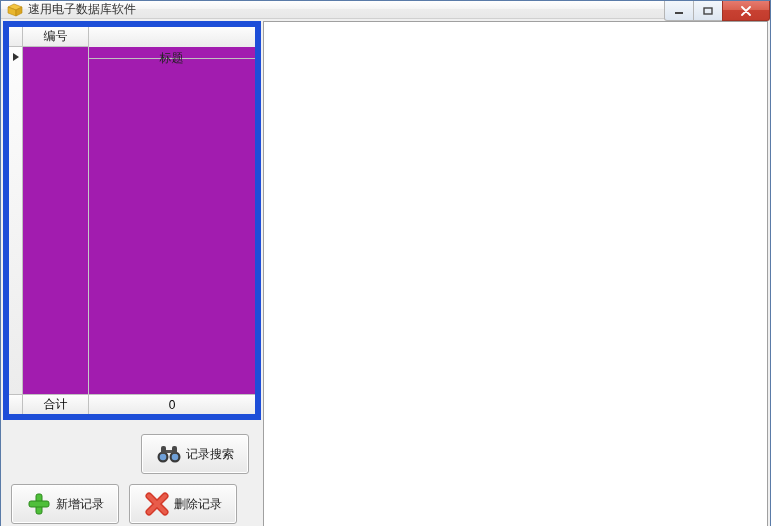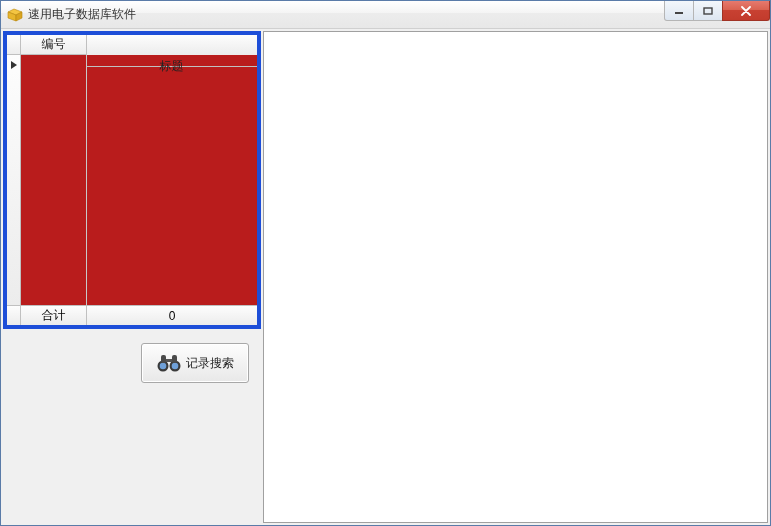--- a/index.html
+++ b/index.html
@@ -49,23 +49,23 @@
     flex: 1; display: flex;
     background: #f0f0f0;
     padding: 2px;
     gap: 2px;
   }
   .left-pane {
     width: 258px; display: flex; flex-direction: column;
     background: #f0f0f0;
   }
   .grid-wrap {
-    border: 4px solid #1d4ed8;
-    background: #b91c1c;
-    height: 298px;
+    border: 6px solid #1d4ed8;
+    background: #a21caf;
+    height: 399px;
     display: flex; flex-direction: column;
   }
   .grid-header {
     display: flex; height: 20px;
     background: linear-gradient(to bottom,#fdfdfd,#ececec);
   }
   .gh-cell {
     border-right: 1px solid #c0c0c0;
     border-bottom: 1px solid #c0c0c0;
     display: flex; align-items: center; justify-content: center;
@@ -194,19 +194,39 @@
                 <ellipse cx="19" cy="14" rx="3.3" ry="3.3" fill="#6fa0d8"></ellipse>
                 <rect x="5" y="3" width="5" height="8" rx="2" fill="#4a4a4a"></rect>
                 <rect x="16" y="3" width="5" height="8" rx="2" fill="#4a4a4a"></rect>
                 <rect x="10" y="7" width="6" height="3" fill="#555"></rect>
               </svg>
             </span>
             <span>记录搜索</span>
           </div>
         </div>
         <div class="btn-row">
+          <div class="app-btn">
+            <span class="icon">
+              <svg width="24" height="24" viewBox="0 0 24 24">
+                <rect x="9" y="2" width="6" height="20" rx="2" fill="#4fbf3a" stroke="#2e8b1e" stroke-width="1"></rect>
+                <rect x="2" y="9" width="20" height="6" rx="2" fill="#4fbf3a" stroke="#2e8b1e" stroke-width="1"></rect>
+              </svg>
+            </span>
+            <span>新增记录</span>
+          </div>
+          <div class="app-btn">
+            <span class="icon">
+              <svg width="24" height="24" viewBox="0 0 24 24">
+                <path d="M4 4 L20 20 M20 4 L4 20" stroke="#d43a2a" stroke-width="7" stroke-linecap="round"></path>
+                <path d="M4 4 L20 20 M20 4 L4 20" stroke="#e85c4a" stroke-width="4" stroke-linecap="round"></path>
+              </svg>
+            </span>
+            <span>删除记录</span>
+          </div>
+        </div>
+        <div class="btn-row">
         </div>
       </div>
 
     </div>
     <div class="right-pane"></div>
   </div>
 </div>
 
 </body></html>

